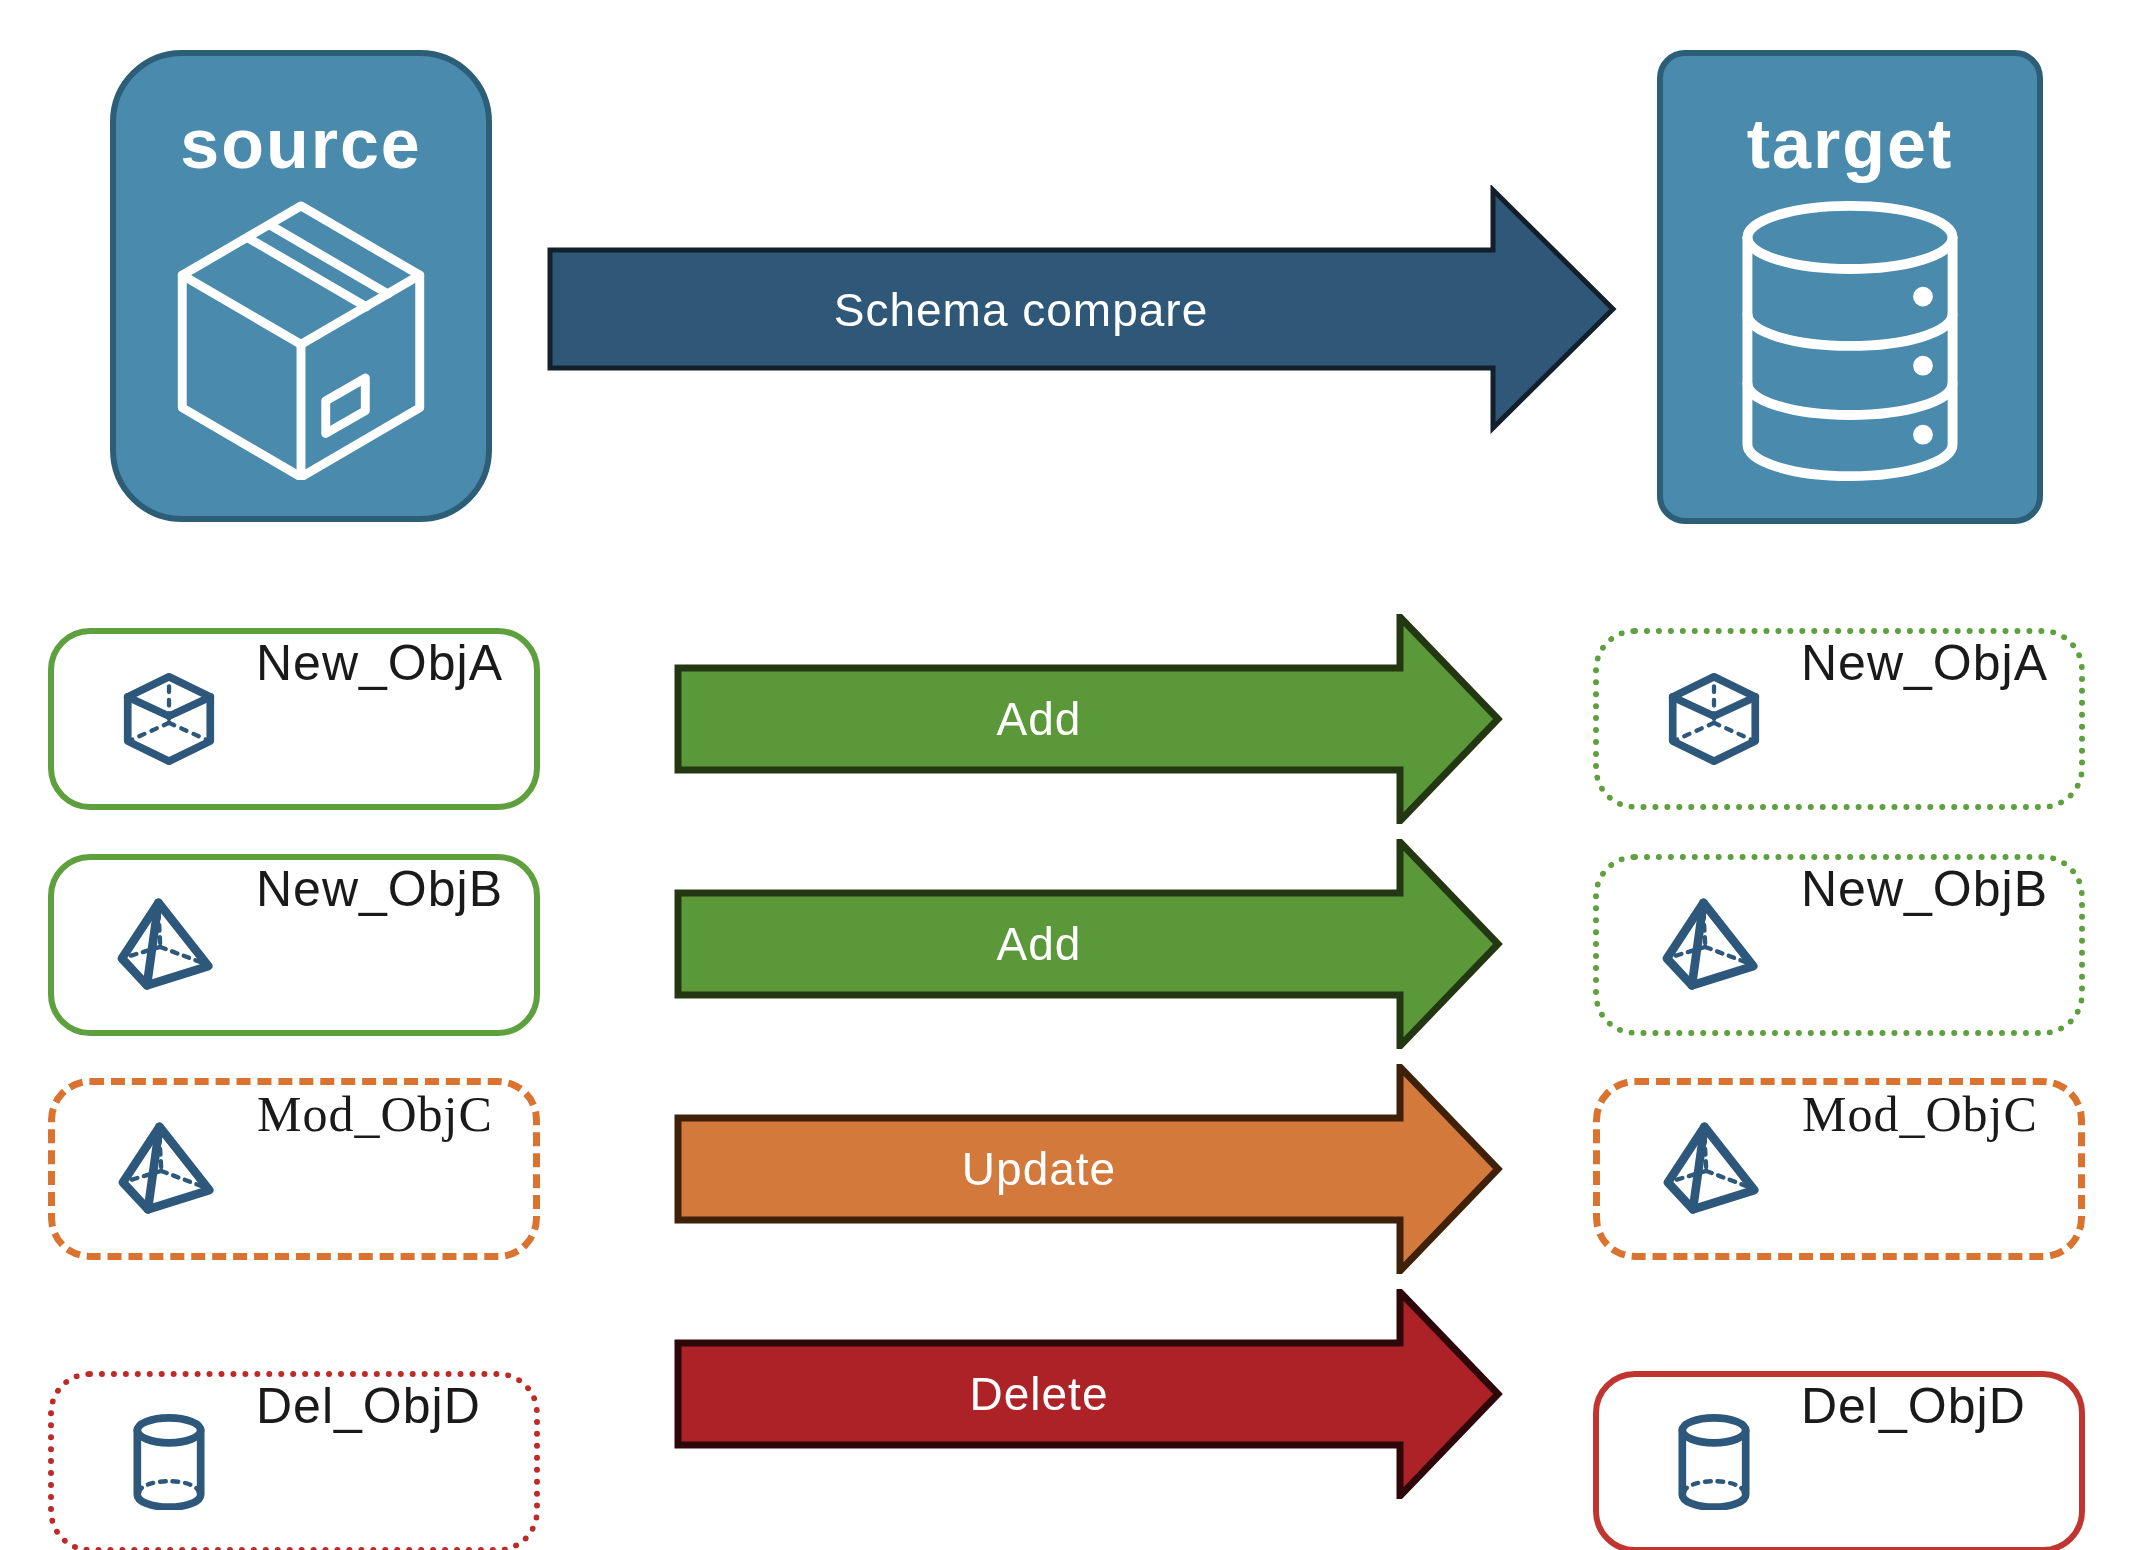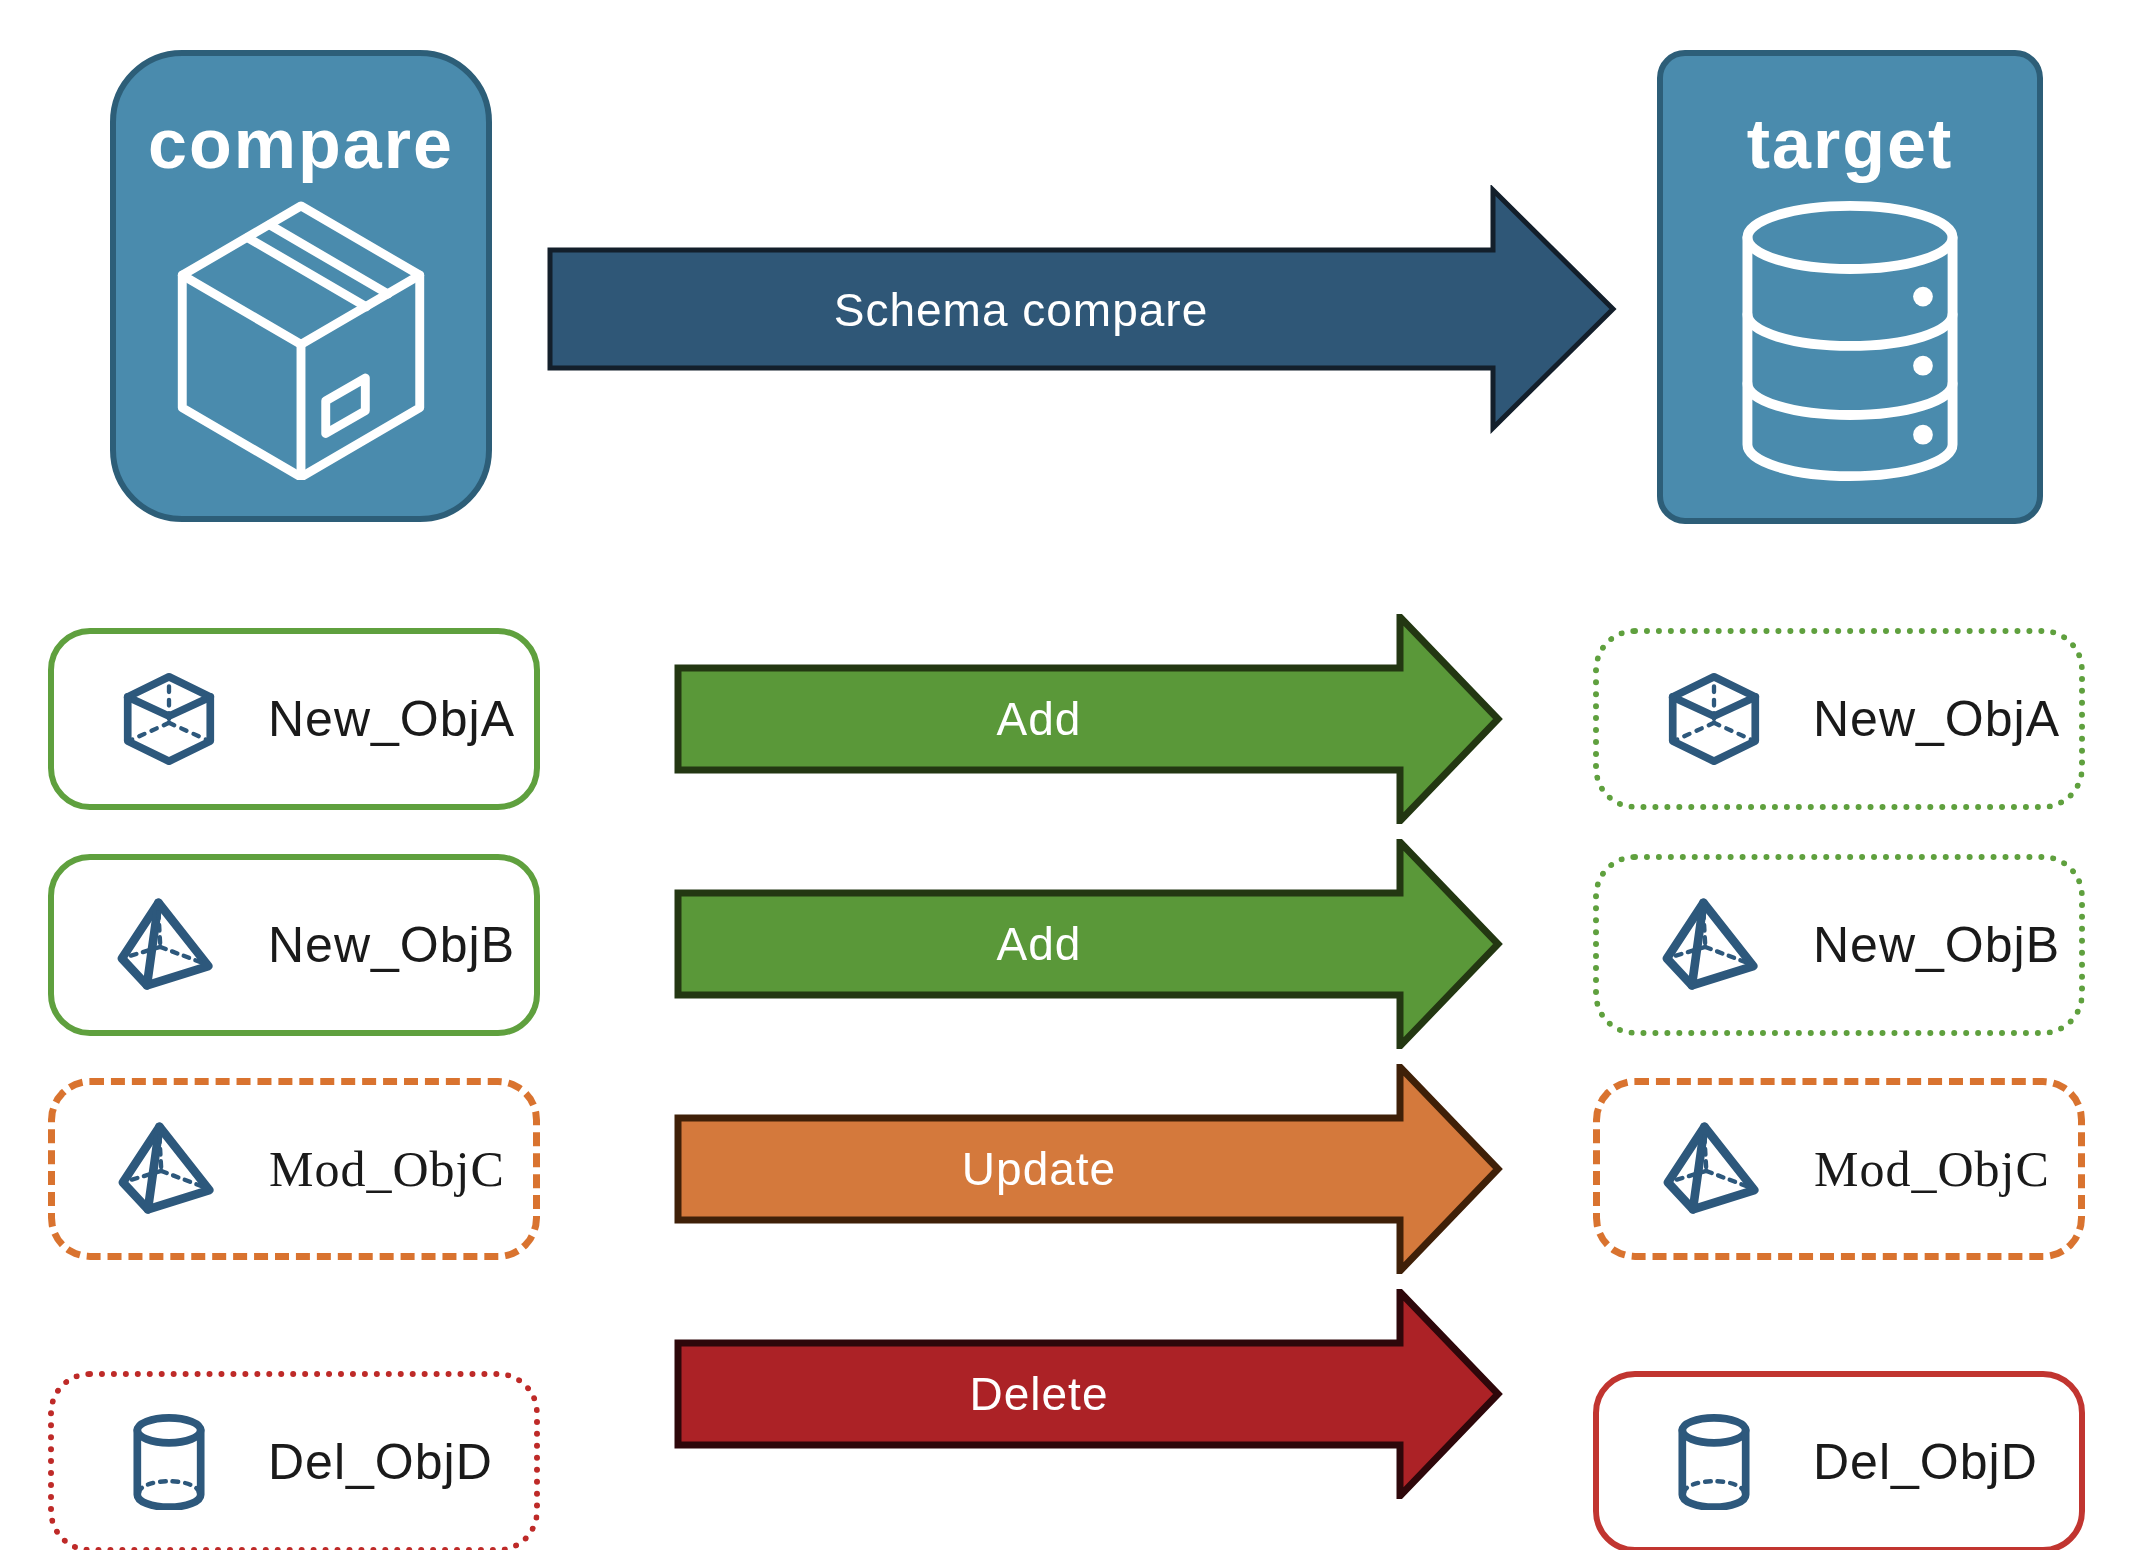--- a/index.html
+++ b/index.html
@@ -9,21 +9,21 @@
   
   .panel{position:absolute;background:#4A8BAD;border:6px solid #2D5E78;border-radius:72px;
          box-sizing:border-box;text-align:center;}
   #source-panel{left:110px;top:50px;width:382px;height:472px;}
   #target-panel{left:1657px;top:50px;width:386px;height:474px;border-radius:28px;}
   .panel-title{color:#ffffff;font-weight:bold;font-size:70px;padding-top:48px;letter-spacing:2px;}
   .panel svg{display:block;margin:14px auto 0 auto;}
 
   
   .obj-box{position:absolute;width:492px;height:182px;border-radius:42px;box-sizing:border-box;
-           background:#ffffff;display:flex;align-items:center;padding-left:58px;gap:42px;}
+           background:#ffffff;display:flex;padding-left:58px;gap:30px;}
   .src-col{left:48px;}
   .tgt-col{left:1593px;}
   .row-1{top:628px;}  .row-2{top:854px;}  .row-3{top:1078px;font-family:Liberation Serif, serif;}  .row-4{top:1371px;}
   .b-green-solid {border:6px solid  #5FA03E;}
   .b-green-dotted{border:6px dotted #5FA03E;}
   .b-orange-dashed{border:7px dashed #D9732F;}
   .b-red-dotted {border:6px dotted #BE2A28;}
   .b-red-solid  {border:6px solid  #C13530;}
   .icon-slot{width:114px;flex:0 0 auto;display:flex;justify-content:center;align-items:center;}
   .obj-label{font-size:50px;color:#1A1A1A;letter-spacing:1px;white-space:nowrap;}
@@ -37,21 +37,21 @@
   .green-poly {stroke:#233712;stroke-width:7;}
   .orange-poly{stroke:#3F2008;stroke-width:7;}
   .red-poly   {stroke:#2E070A;stroke-width:7;}
 </style>
 </head>
 <body>
 
 <div class="canvas">
 
   <div class="panel" id="source-panel">
-    <div class="panel-title">compare</div>
+    <div class="panel-title">source</div>
     <svg width="258" height="282" viewBox="0 0 260 285">
       <g fill="none" stroke="#ffffff" stroke-width="9" stroke-linejoin="round" stroke-linecap="round">
         <path d="M130 8 L250 78 L250 212 L130 282 L10 212 L10 78 Z"></path>
         <path d="M10 78 L130 148 L250 78"></path>
         <path d="M130 148 L130 282"></path>
         <path d="M76 40 L196 110"></path>
         <path d="M98 27 L218 97"></path>
         <path d="M155 205 L195 182 L195 215 L155 238 Z"></path>
       </g>
     </svg>

